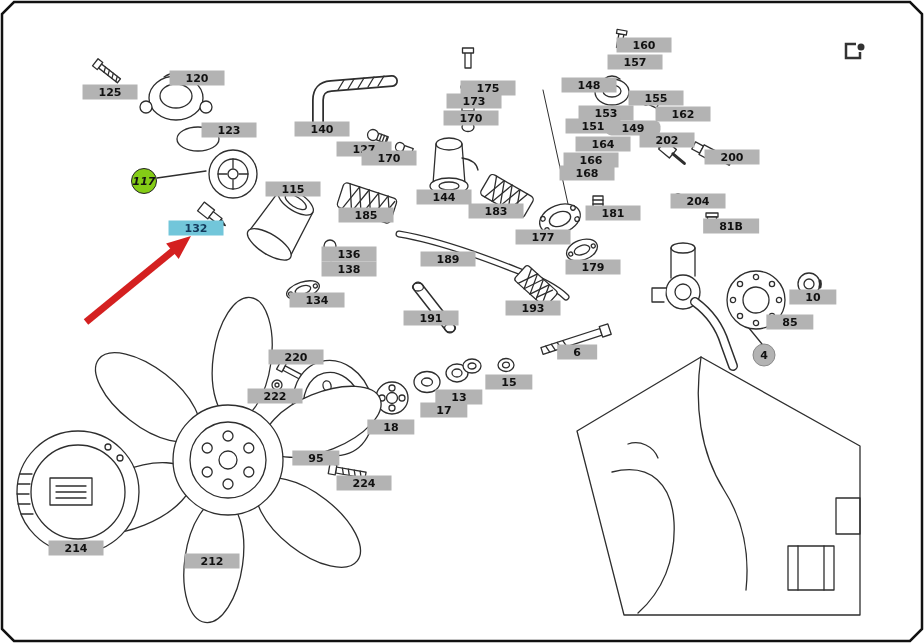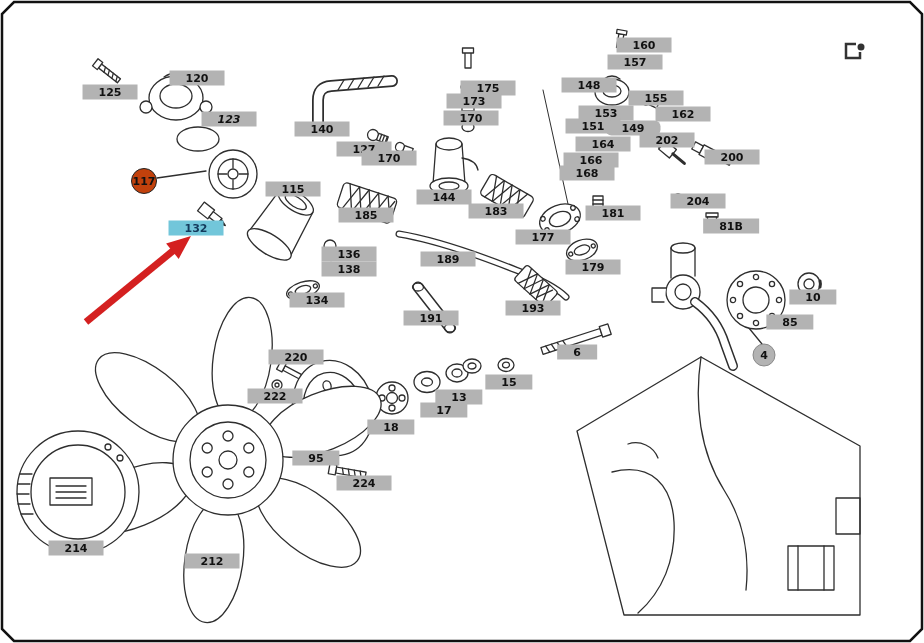--- a/index.html
+++ b/index.html
@@ -12,23 +12,23 @@
   .part-label {
     position:absolute; transform:translate(-50%,-50%);
     background:var(--label-bg,#b3b3b3); color:var(--label-text,#111);
     font-size:11px; font-weight:bold; line-height:1; padding:2px 16px;
     white-space:nowrap;
   }
   .part-label.highlight {
     background:var(--highlight-bg,#72c6da); color:var(--highlight-text,#143a5c);
   }
   .part-label.circle {
-    background:#c2410c; border:1.6px solid #222; border-radius:50%;
+    background:#84cc16; border:1.6px solid #222; border-radius:50%;
     width:24px; height:24px; padding:0;
-    display:flex; align-items:center; justify-content:center;
+    display:flex; align-items:center; justify-content:center;font-style:italic;
   }
   .part-label.circle-gray {
     background:var(--label-bg,#b3b3b3); border:1px solid #8a8a8a; border-radius:50%;
     width:21px; height:21px; padding:0;
     display:flex; align-items:center; justify-content:center;
   }
   .arrow-stroke { stroke:var(--arrow,#d42020); }
   .arrow-fill { fill:var(--arrow,#d42020); }
 </style>
 </head>
@@ -364,21 +364,21 @@
 
     <g stroke="#333" stroke-width="2.5" fill="none">
       <path d="M856,44 h-10 v14 h14 v-6"></path>
       <circle cx="861" cy="47" r="3.5" fill="#333" stroke="none"></circle>
     </g>
   </svg>
 
   <div id="labels">
       <div class="part-label" style="left: 110px; top: 92px;">125</div>
       <div class="part-label" style="left: 197px; top: 78px;">120</div>
-      <div class="part-label" style="left: 229px; top: 119px; font-style: italic;">123</div>
+      <div class="part-label" style="left: 229px; top: 130px;">123</div>
       <div class="part-label circle" style="left: 144px; top: 181px;">117</div>
       <div class="part-label" style="left: 293px; top: 189px;">115</div>
       <div class="part-label highlight" style="left: 196px; top: 228px;">132</div>
       <div class="part-label" style="left: 349px; top: 254px;">136</div>
       <div class="part-label" style="left: 349px; top: 269px;">138</div>
       <div class="part-label" style="left: 317px; top: 300px;">134</div>
       <div class="part-label" style="left: 322px; top: 129px;">140</div>
       <div class="part-label" style="left: 364px; top: 149px;">127</div>
       <div class="part-label" style="left: 389px; top: 158px;">170</div>
       <div class="part-label" style="left: 366px; top: 215px;">185</div>

